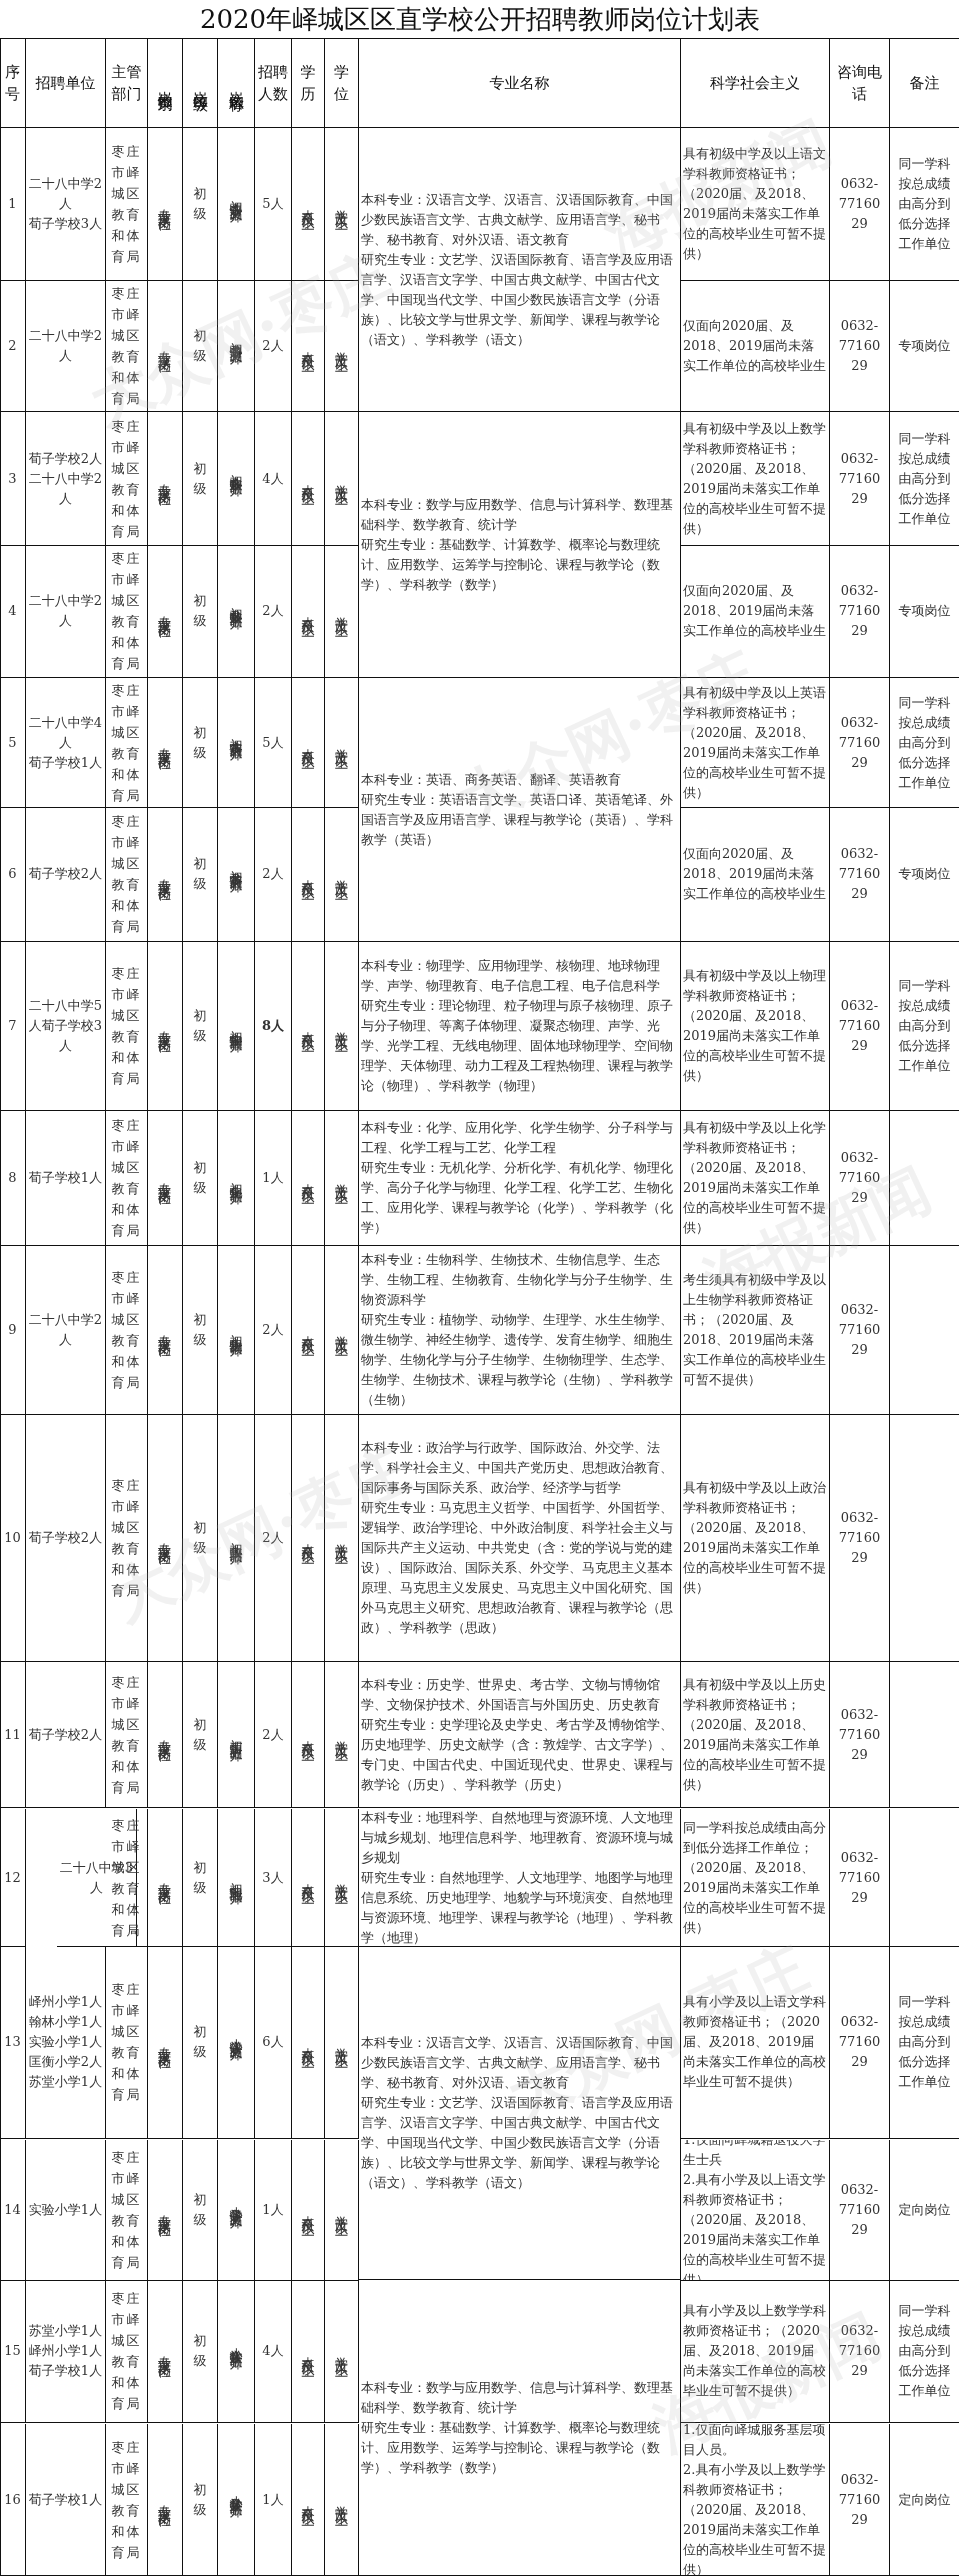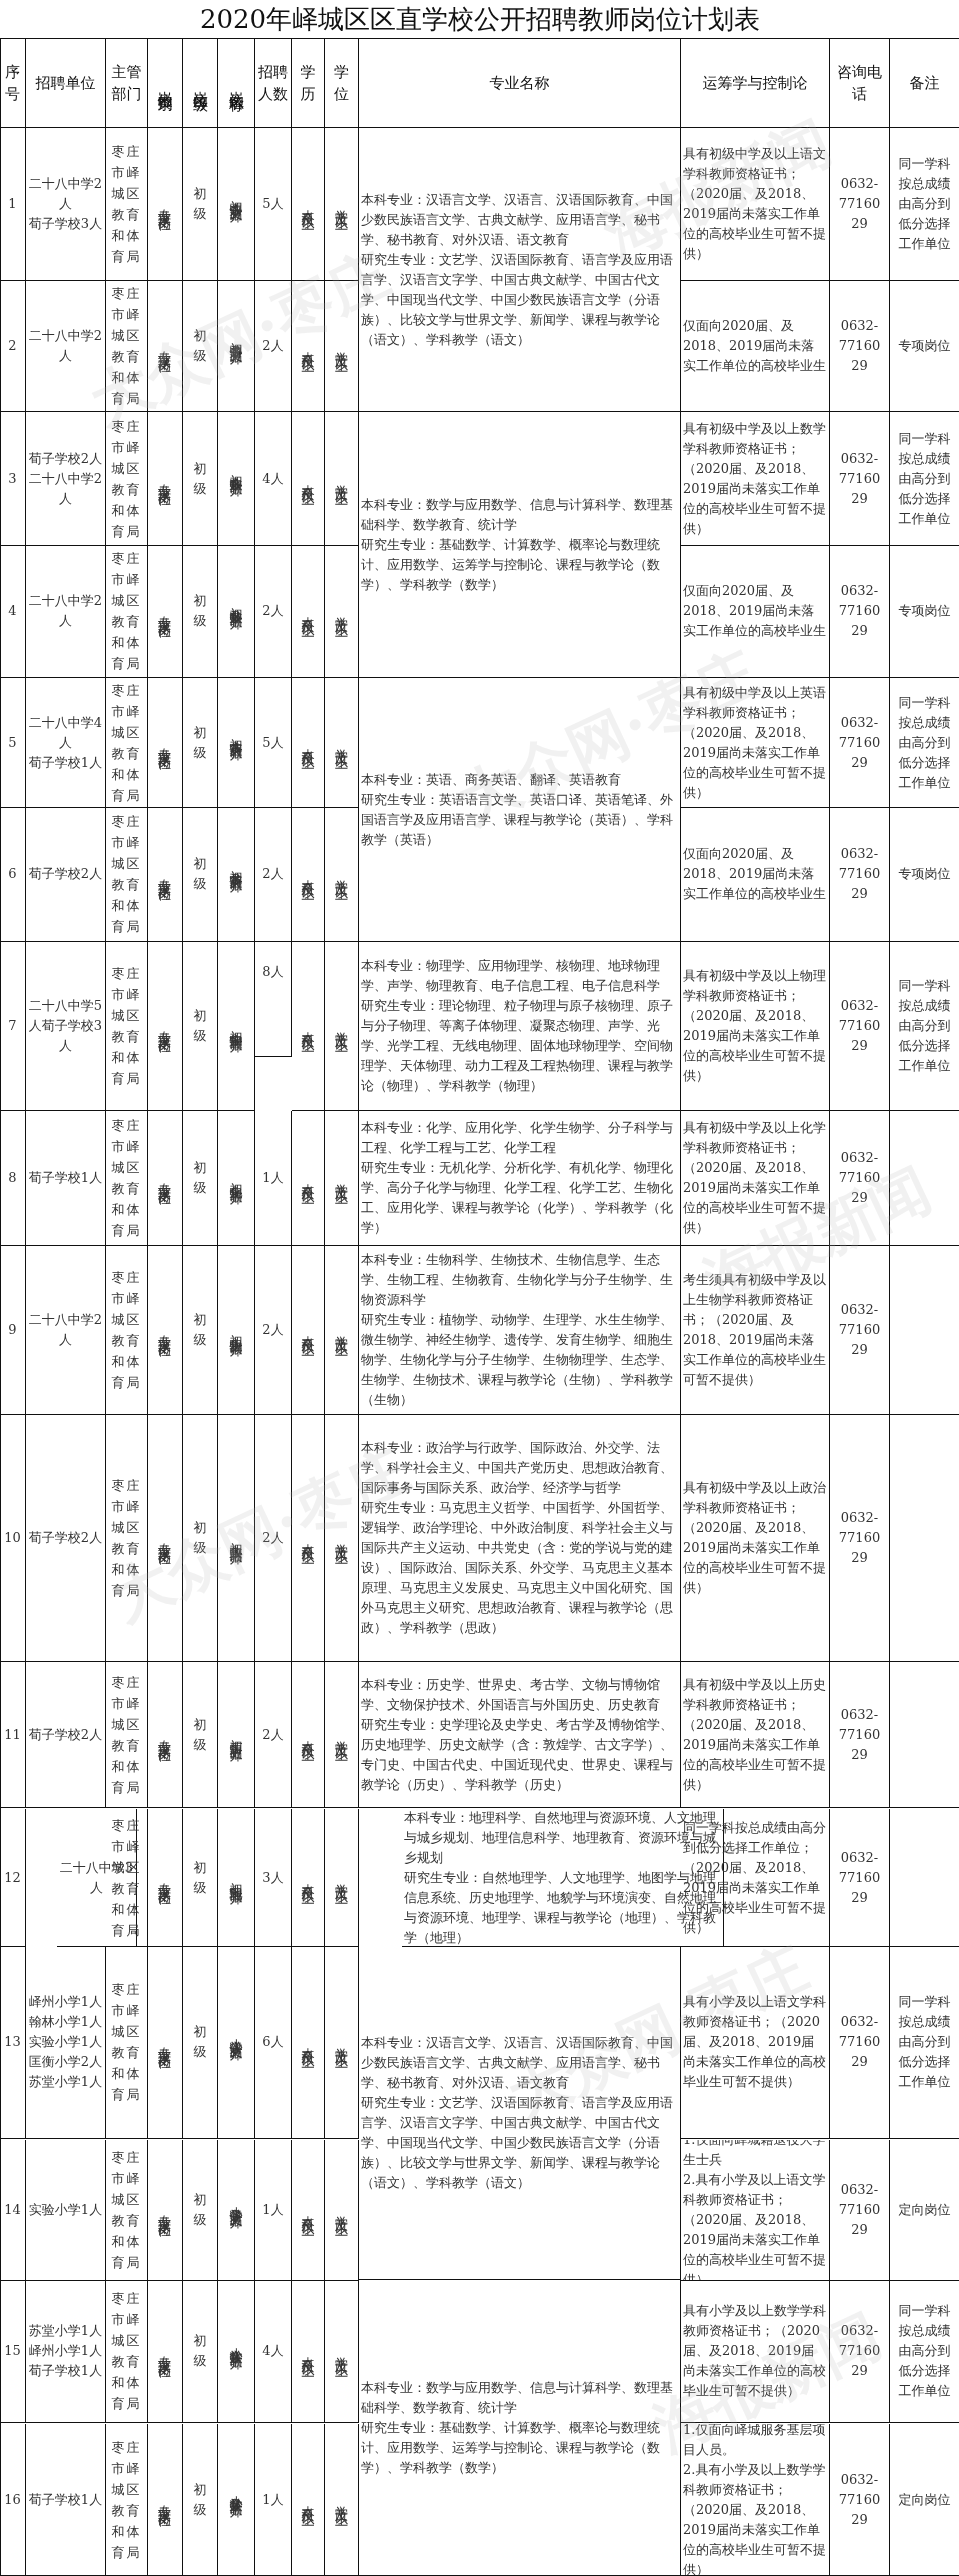--- a/index.html
+++ b/index.html
@@ -53,21 +53,21 @@
     <div class="cell hd" style="left: 292px; top: 38px; width: 33px; height: 90px;">
       <span class="txt">学历</span>
     </div>
     <div class="cell hd" style="left: 325px; top: 38px; width: 34px; height: 90px;">
       <span class="txt">学位</span>
     </div>
     <div class="cell hd" style="left: 359px; top: 38px; width: 322px; height: 90px;">
       <span class="txt">专业名称</span>
     </div>
     <div class="cell hd" style="left: 681px; top: 38px; width: 149px; height: 90px;">
-      <span class="txt">运筹学与控制论</span>
+      <span class="txt">科学社会主义</span>
     </div>
     <div class="cell hd" style="left: 830px; top: 38px; width: 60px; height: 90px;">
       <span class="txt">咨询电话</span>
     </div>
     <div class="cell hd" style="left: 890px; top: 38px; width: 70px; height: 90px;">
       <span class="txt">备注</span>
     </div>
     <div class="cell " style="left: 0px; top: 128px; width: 26px; height: 153px;">
       <span class="txt">1</span>
     </div>
@@ -310,21 +310,21 @@
     </div>
     <div class="cell vert" style="left: 147px; top: 942px; width: 36px; height: 169px;">
       <span class="txt">专业技术岗位</span>
     </div>
     <div class="cell " style="left: 183px; top: 942px; width: 35px; height: 169px;">
       <span class="txt" style="display: block; width: 16px; word-break: break-all;">初级</span>
     </div>
     <div class="cell vert" style="left: 218px; top: 942px; width: 37px; height: 169px;">
       <span class="txt">初中物理教师</span>
     </div>
-    <div class="cell " style="left: 255px; top: 888px; width: 37px; height: 169px;">
+    <div class="cell " style="left: 255px; top: 942px; width: 37px; height: 169px; font-weight: bold;">
       <span class="txt">8人</span>
     </div>
     <div class="cell vert" style="left: 292px; top: 942px; width: 33px; height: 169px;">
       <span class="txt">本科及以上</span>
     </div>
     <div class="cell vert" style="left: 325px; top: 942px; width: 34px; height: 169px;">
       <span class="txt">学士及以上</span>
     </div>
     <div class="cell left" style="left: 359px; top: 942px; width: 322px; height: 169px;">
       <span class="txt">本科专业：物理学、应用物理学、核物理、地球物理学、声学、物理教育、电子信息工程、电子信息科学
@@ -519,21 +519,21 @@
     </div>
     <div class="cell " style="left: 255px; top: 1809px; width: 37px; height: 138px;">
       <span class="txt">3人</span>
     </div>
     <div class="cell vert" style="left: 292px; top: 1809px; width: 33px; height: 138px;">
       <span class="txt">本科及以上</span>
     </div>
     <div class="cell vert" style="left: 325px; top: 1809px; width: 34px; height: 138px;">
       <span class="txt">学士及以上</span>
     </div>
-    <div class="cell left" style="left: 359px; top: 1809px; width: 322px; height: 138px; margin-left: 43px;">
+    <div class="cell left" style="left: 359px; top: 1809px; width: 322px; height: 138px;">
       <span class="txt">本科专业：地理科学、自然地理与资源环境、人文地理与城乡规划、地理信息科学、地理教育、资源环境与城乡规划
 研究生专业：自然地理学、人文地理学、地图学与地理信息系统、历史地理学、地貌学与环境演变、自然地理与资源环境、地理学、课程与教学论（地理）、学科教学（地理）</span>
     </div>
     <div class="cell left" style="left: 681px; top: 1809px; width: 149px; height: 138px;">
       <span class="txt">同一学科按总成绩由高分到低分选择工作单位；（2020届、及2018、2019届尚未落实工作单位的高校毕业生可暂不提供）</span>
     </div>
     <div class="cell " style="left: 830px; top: 1809px; width: 60px; height: 138px;">
       <span class="txt" style="display: block; width: 44px; word-break: break-all;">0632-7716029</span>
     </div>
     <div class="cell " style="left: 890px; top: 1809px; width: 70px; height: 138px;">

